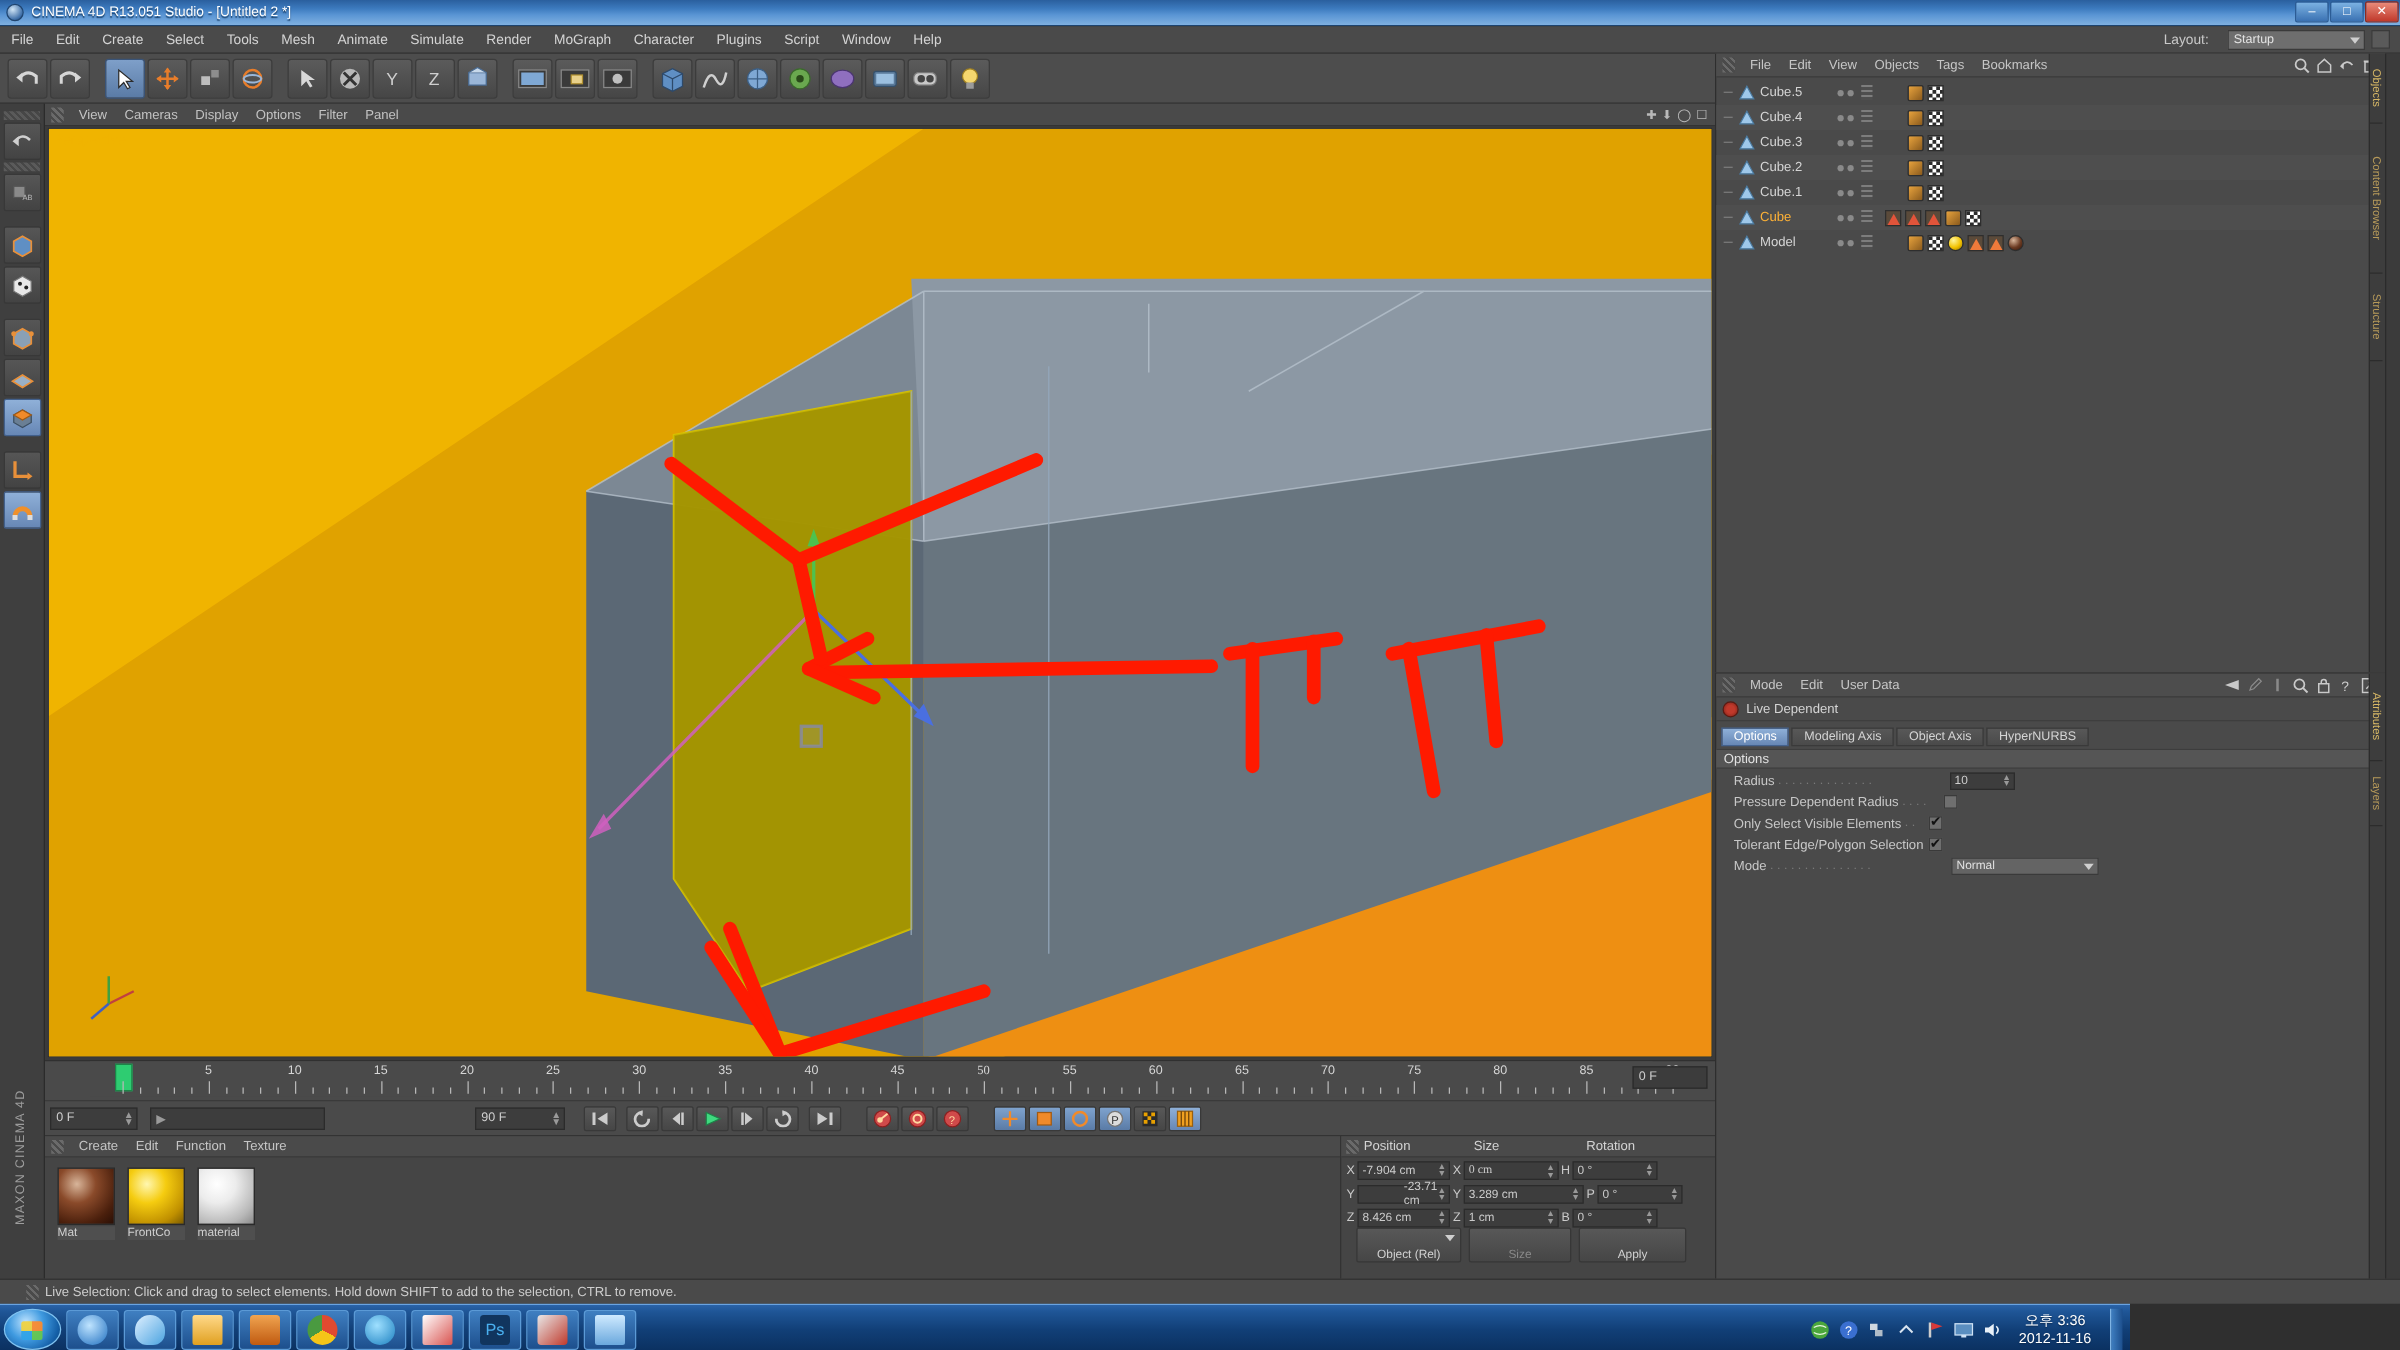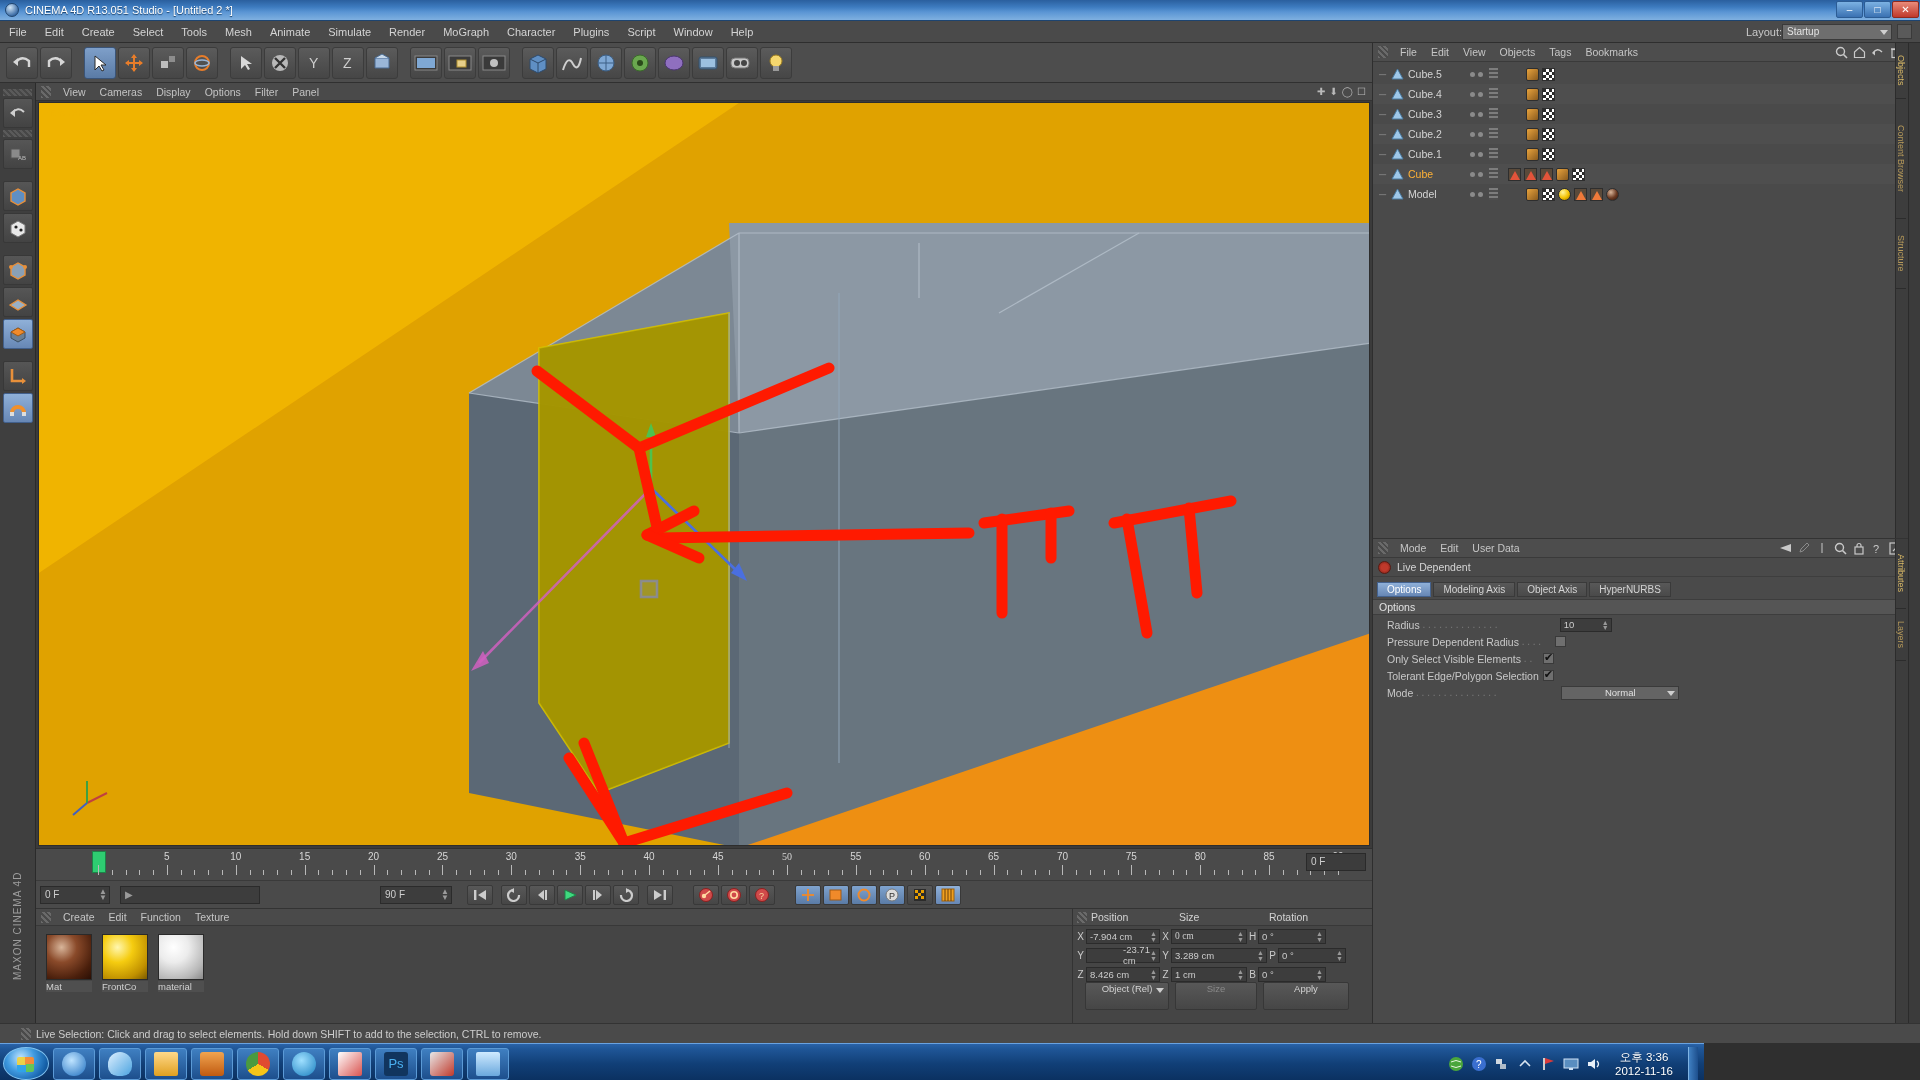--- a/index.html
+++ b/index.html
@@ -27,21 +27,21 @@
   }
   #titlebar .tb-btns div.close { background:linear-gradient(to bottom,#e98b7a,#c0392b); border-color:#8e2a1f;}
 
   
   #menubar {
     position:absolute;left:0;top:21px;width:1920px;height:22px;
     background:#4a4a4a; display:flex; align-items:center; border-bottom:1px solid #2e2e2e;
   }
   #menubar .mi { color:#d4d4d4; font-size:11px; padding:2px 9px; cursor:default; }
   #menubar .layout-box { margin-left:auto; display:flex; align-items:center; padding-right:8px; }
-  #menubar .layout-lbl { color:#c9c9c9; font-size:11px; margin-right:0; }
+  #menubar .layout-lbl { color:#c9c9c9; font-size:11px; margin-right:15px; }
   #menubar .layout-sel {
     width:110px;height:16px;background:#6e6e6e;border:1px solid #3a3a3a;
     color:#e3e3e3;font-size:10px;padding:0 4px;line-height:14px;position:relative;
   }
   #menubar .layout-sel .arr { position:absolute;right:3px;top:5px;
     border-left:4px solid transparent;border-right:4px solid transparent;border-top:5px solid #cfcfcf;}
   #menubar .tb-right-icon { width:15px;height:15px;margin-left:5px;background:#5a5a5a;border:1px solid #3a3a3a; }
 
   
   #maintoolbar {
@@ -130,21 +130,21 @@
   #coordhead { height:17px;display:flex;align-items:center;background:#4a4a4a;border-bottom:1px solid #383838;}
   #coordhead .grip { width:10px;height:11px;margin:0 4px;
     background:repeating-linear-gradient(45deg,#6a6a6a 0 2px,#4a4a4a 2px 4px); }
   #coordhead .ch { color:#d3d3d3;font-size:10.5px; }
   .coordrow { display:flex;align-items:center;height:18px;margin:1px 0 0 2px; }
   .axlbl { color:#cbcbcb;font-size:10px;width:11px;text-align:center; }
   .coordfield { height:15px;background:#3d3d3d;border:1px solid #2b2b2b;color:#cccccc;font-size:9.5px;
     padding:1px 3px;position:relative;display:flex;align-items:center; }
   .coordfield .sp { position:absolute;right:2px;top:1px;color:#999;font-size:7px;line-height:6px;}
   .cbtn { height:28px;background:linear-gradient(to bottom,#585858,#464646);border:1px solid #373737;
-    border-radius:2px;color:#d2d2d2;font-size:9.5px;display:flex;align-items:flex-start;justify-content:center; }
+    border-radius:2px;color:#d2d2d2;font-size:9.5px;display:flex;align-items:flex-end;justify-content:center; }
 
   
   #objmgr { position:absolute;left:1372px;top:43px;width:536px;height:495px;background:#4a4a4a;
     border-left:1px solid #2e2e2e; }
   #objmenu { height:19px;background:#4d4d4d;display:flex;align-items:center;border-bottom:1px solid #3a3a3a; }
   #objmenu .grip { width:10px;height:12px;margin:0 5px;
     background:repeating-linear-gradient(45deg,#6a6a6a 0 2px,#4a4a4a 2px 4px); }
   #objmenu .omi { color:#c6c6c6;font-size:10.5px;padding:1px 7px; }
   #objmenu .oicons { margin-left:auto;display:flex;gap:5px;padding-right:6px;align-items:center; }
   #objtree { padding-top:2px; }
@@ -197,21 +197,21 @@
     color:#e2e2e2;font-size:10.5px;padding:1px 6px;margin-top:2px; }
   .attrrow { height:15px;display:flex;align-items:center;padding-left:14px;margin-top:2px; }
   .attrlabel { color:#c8c8c8;font-size:10.5px;white-space:nowrap; }
   .dotleader { flex:0 0 auto;color:#7a7a7a;font-size:10px;overflow:hidden;white-space:nowrap; }
   .attrnum { width:52px;height:14px;background:#3d3d3d;border:1px solid #2b2b2b;color:#cecece;
     font-size:9.5px;padding:0 3px;position:relative;display:flex;align-items:center; }
   .attrnum .sp { position:absolute;right:2px;top:1px;color:#999;font-size:7px;line-height:5px; }
   .chkbox { width:11px;height:11px;background:#6f6f6f;border:1px solid #3a3a3a;position:relative; }
   .chkbox.on:after { content:"\2714";position:absolute;left:0px;top:-3px;color:#111;font-size:11px; }
   .attrsel { width:118px;height:14px;background:#646464;border:1px solid #3a3a3a;color:#e0e0e0;
-    font-size:9.5px;padding:0 3px;position:relative;display:flex;align-items:center;justify-content:center; }
+    font-size:9.5px;padding:0 3px;position:relative;display:flex;align-items:center; }
   .attrsel .arr { position:absolute;right:3px;top:4px;border-left:4px solid transparent;
     border-right:4px solid transparent;border-top:5px solid #cfcfcf; }
 
   
   #statusbar { position:absolute;left:0;top:1023px;width:1920px;height:20px;background:#4a4a4a;
     border-top:1px solid #333;display:flex;align-items:center;padding-left:16px; }
   #statusbar .grip { width:10px;height:12px;margin:0 5px;
     background:repeating-linear-gradient(45deg,#6a6a6a 0 2px,#4a4a4a 2px 4px); }
   #statusbar .stext { color:#cdcdcd;font-size:10.5px; }
 

